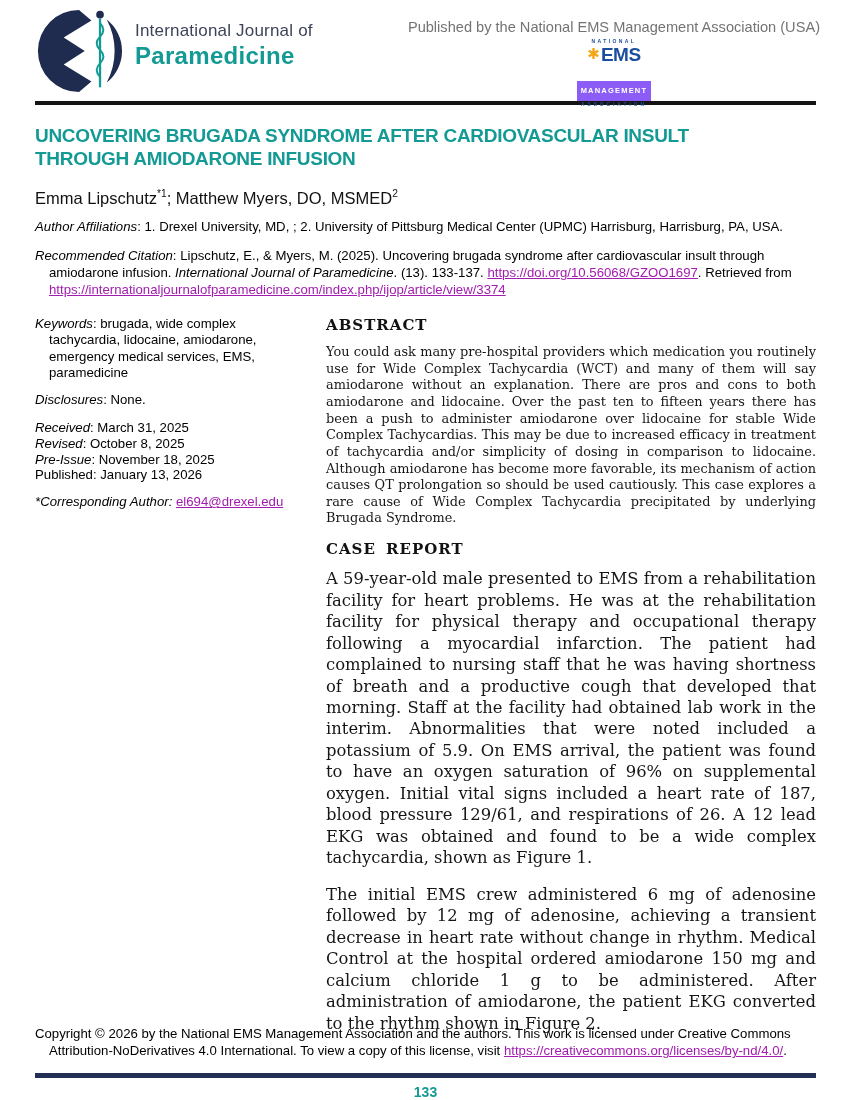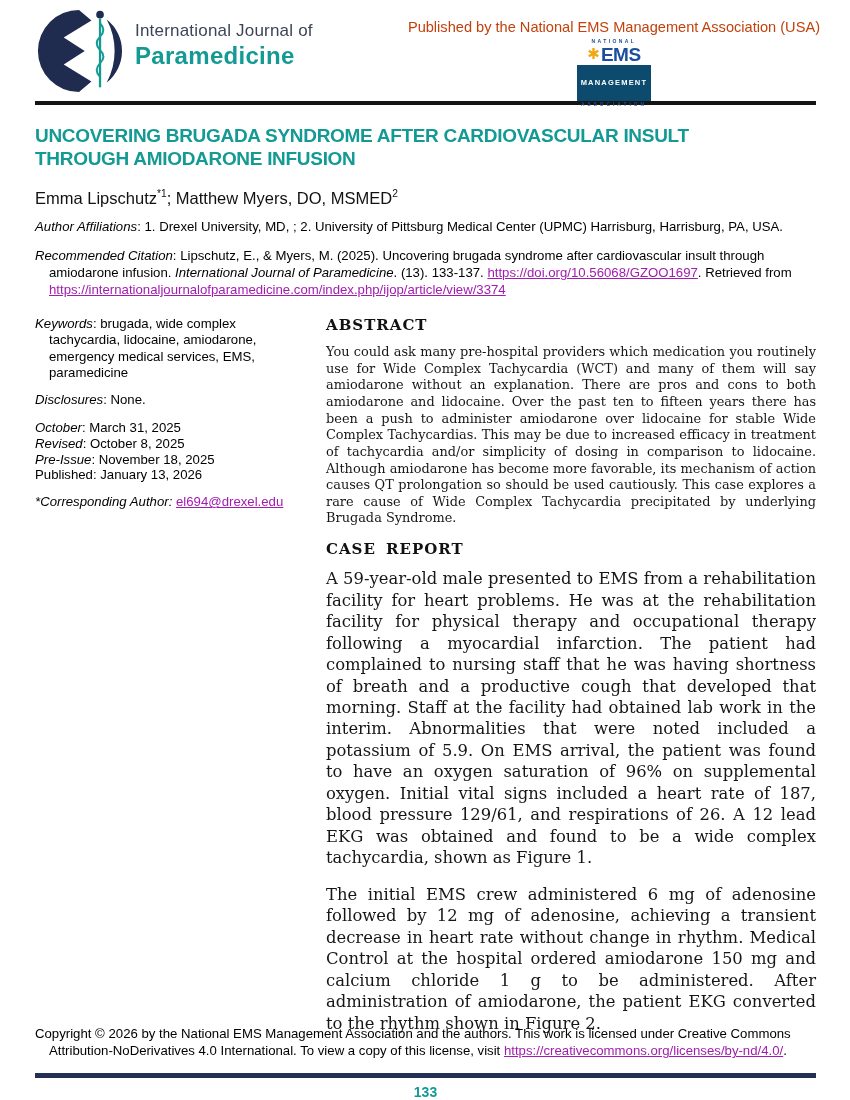--- a/index.html
+++ b/index.html
@@ -7,29 +7,29 @@
         font-family:"Liberation Sans",sans-serif;color:#000;}
 
   
   .masthead{display:flex;justify-content:space-between;align-items:flex-start;
             padding:8px 30px 0 35px;height:88px;}
   .brand{display:flex;align-items:flex-start;}
   .brand-text{margin-left:12px;margin-top:14px;line-height:1.1;}
   .brand-line1{font-size:17px;color:#3d4458;font-weight:400;letter-spacing:.2px;}
   .brand-line2{font-size:24px;color:#149a94;font-weight:bold;letter-spacing:.3px;margin-top:2px;}
   .masthead-right{display:flex;flex-direction:column;align-items:center;margin-top:11px;}
-  .published-by{font-size:14.6px;color:#c2410c;white-space:nowrap;}
+  .published-by{font-size:14.6px;color:#737373;white-space:nowrap;}
   
   .nemsma{margin-top:4px;display:flex;flex-direction:column;align-items:center;line-height:1;}
   .nemsma-national{font-size:5px;font-weight:bold;color:#1b4e9c;letter-spacing:2.4px;margin-bottom:1px;}
   .nemsma-ems-row{display:flex;align-items:center;}
   .nemsma-star{font-size:15px;color:#f3a712;margin-right:1px;font-family:"DejaVu Sans",sans-serif;}
   .nemsma-ems{font-size:19px;font-weight:bold;color:#1b4e9c;letter-spacing:-0.5px;}
-  .nemsma-mgmt{background:#0c4a6e;color:#ffffff;font-size:7.5px;font-weight:bold;
-               letter-spacing:1.2px;padding:14px 4px;margin-top:1px;}
+  .nemsma-mgmt{background:#8b5cf6;color:#ffffff;font-size:7.5px;font-weight:bold;
+               letter-spacing:1.2px;padding:6px 4px;margin-top:17px;}
   .nemsma-assoc{font-size:4.8px;font-weight:bold;color:#1b4e9c;letter-spacing:3px;margin-top:2px;}
 
   .rule-top{margin:5px 34px 0 35px;height:4px;background:#141414;}
   .section-label{margin:8px 0 0 35px;font-size:13.5px;font-weight:bold;color:#149a94;letter-spacing:.3px;}
 
   
   .title{margin:20px 0 0 35px;max-width:715px;font-size:19px;line-height:1.21;
          font-weight:bold;color:#149a94;letter-spacing:-0.3px;}
   .authors{margin:17px 0 0 35px;font-size:16.5px;color:#111;}
   .authors sup{font-size:62%;}
@@ -104,21 +104,21 @@
   <p class="meta"><i>Author Affiliations</i><span>: 1. Drexel University, MD, ; 2. University of Pittsburg Medical Center (UPMC) Harrisburg, Harrisburg, PA, USA.</span></p>
 
   <p class="meta hang"><i>Recommended Citation</i><span>: Lipschutz, E., &amp; Myers, M. (2025). Uncovering brugada syndrome after cardiovascular insult through amiodarone infusion. </span><i>International Journal of Paramedicine</i><span>. (13). 133-137. </span><a class="link">https://doi.org/10.56068/GZOO1697</a><span>. Retrieved from </span><a class="link">https://internationaljournalofparamedicine.com/index.php/ijop/article/view/3374</a></p>
 
   <div class="columns">
 
     <aside class="leftcol">
       <div class="block hang"><i>Keywords</i><span>: brugada, wide complex tachycardia, lidocaine, amiodarone, emergency medical services, EMS, paramedicine</span></div>
       <div class="block"><i>Disclosures</i><span>: None.</span></div>
       <div class="block dates">
-        <div><i>October</i><span>: March 31, 2025</span></div>
+        <div><i>Received</i><span>: March 31, 2025</span></div>
         <div><i>Revised</i><span>: October 8, 2025</span></div>
         <div><i>Pre-Issue</i><span>: November 18, 2025</span></div>
         <div><span>Published</span><span>: January 13, 2026</span></div>
       </div>
       <div class="block"><i>*Corresponding Author:</i> <a class="link">el694@drexel.edu</a></div>
     </aside>
 
     <section class="rightcol">
       <h2>ABSTRACT</h2>
       <p class="abstract">You could ask many pre-hospital providers which medication you routinely use for Wide Complex Tachycardia (WCT) and many of them will say amiodarone without an explanation. There are pros and cons to both amiodarone and lidocaine. Over the past ten to fifteen years there has been a push to administer amiodarone over lidocaine for stable Wide Complex Tachycardias. This may be due to increased efficacy in treatment of tachycardia and/or simplicity of dosing in comparison to lidocaine. Although amiodarone has become more favorable, its mechanism of action causes QT prolongation so should be used cautiously. This case explores a rare cause of Wide Complex Tachycardia precipitated by underlying Brugada Syndrome.</p>

